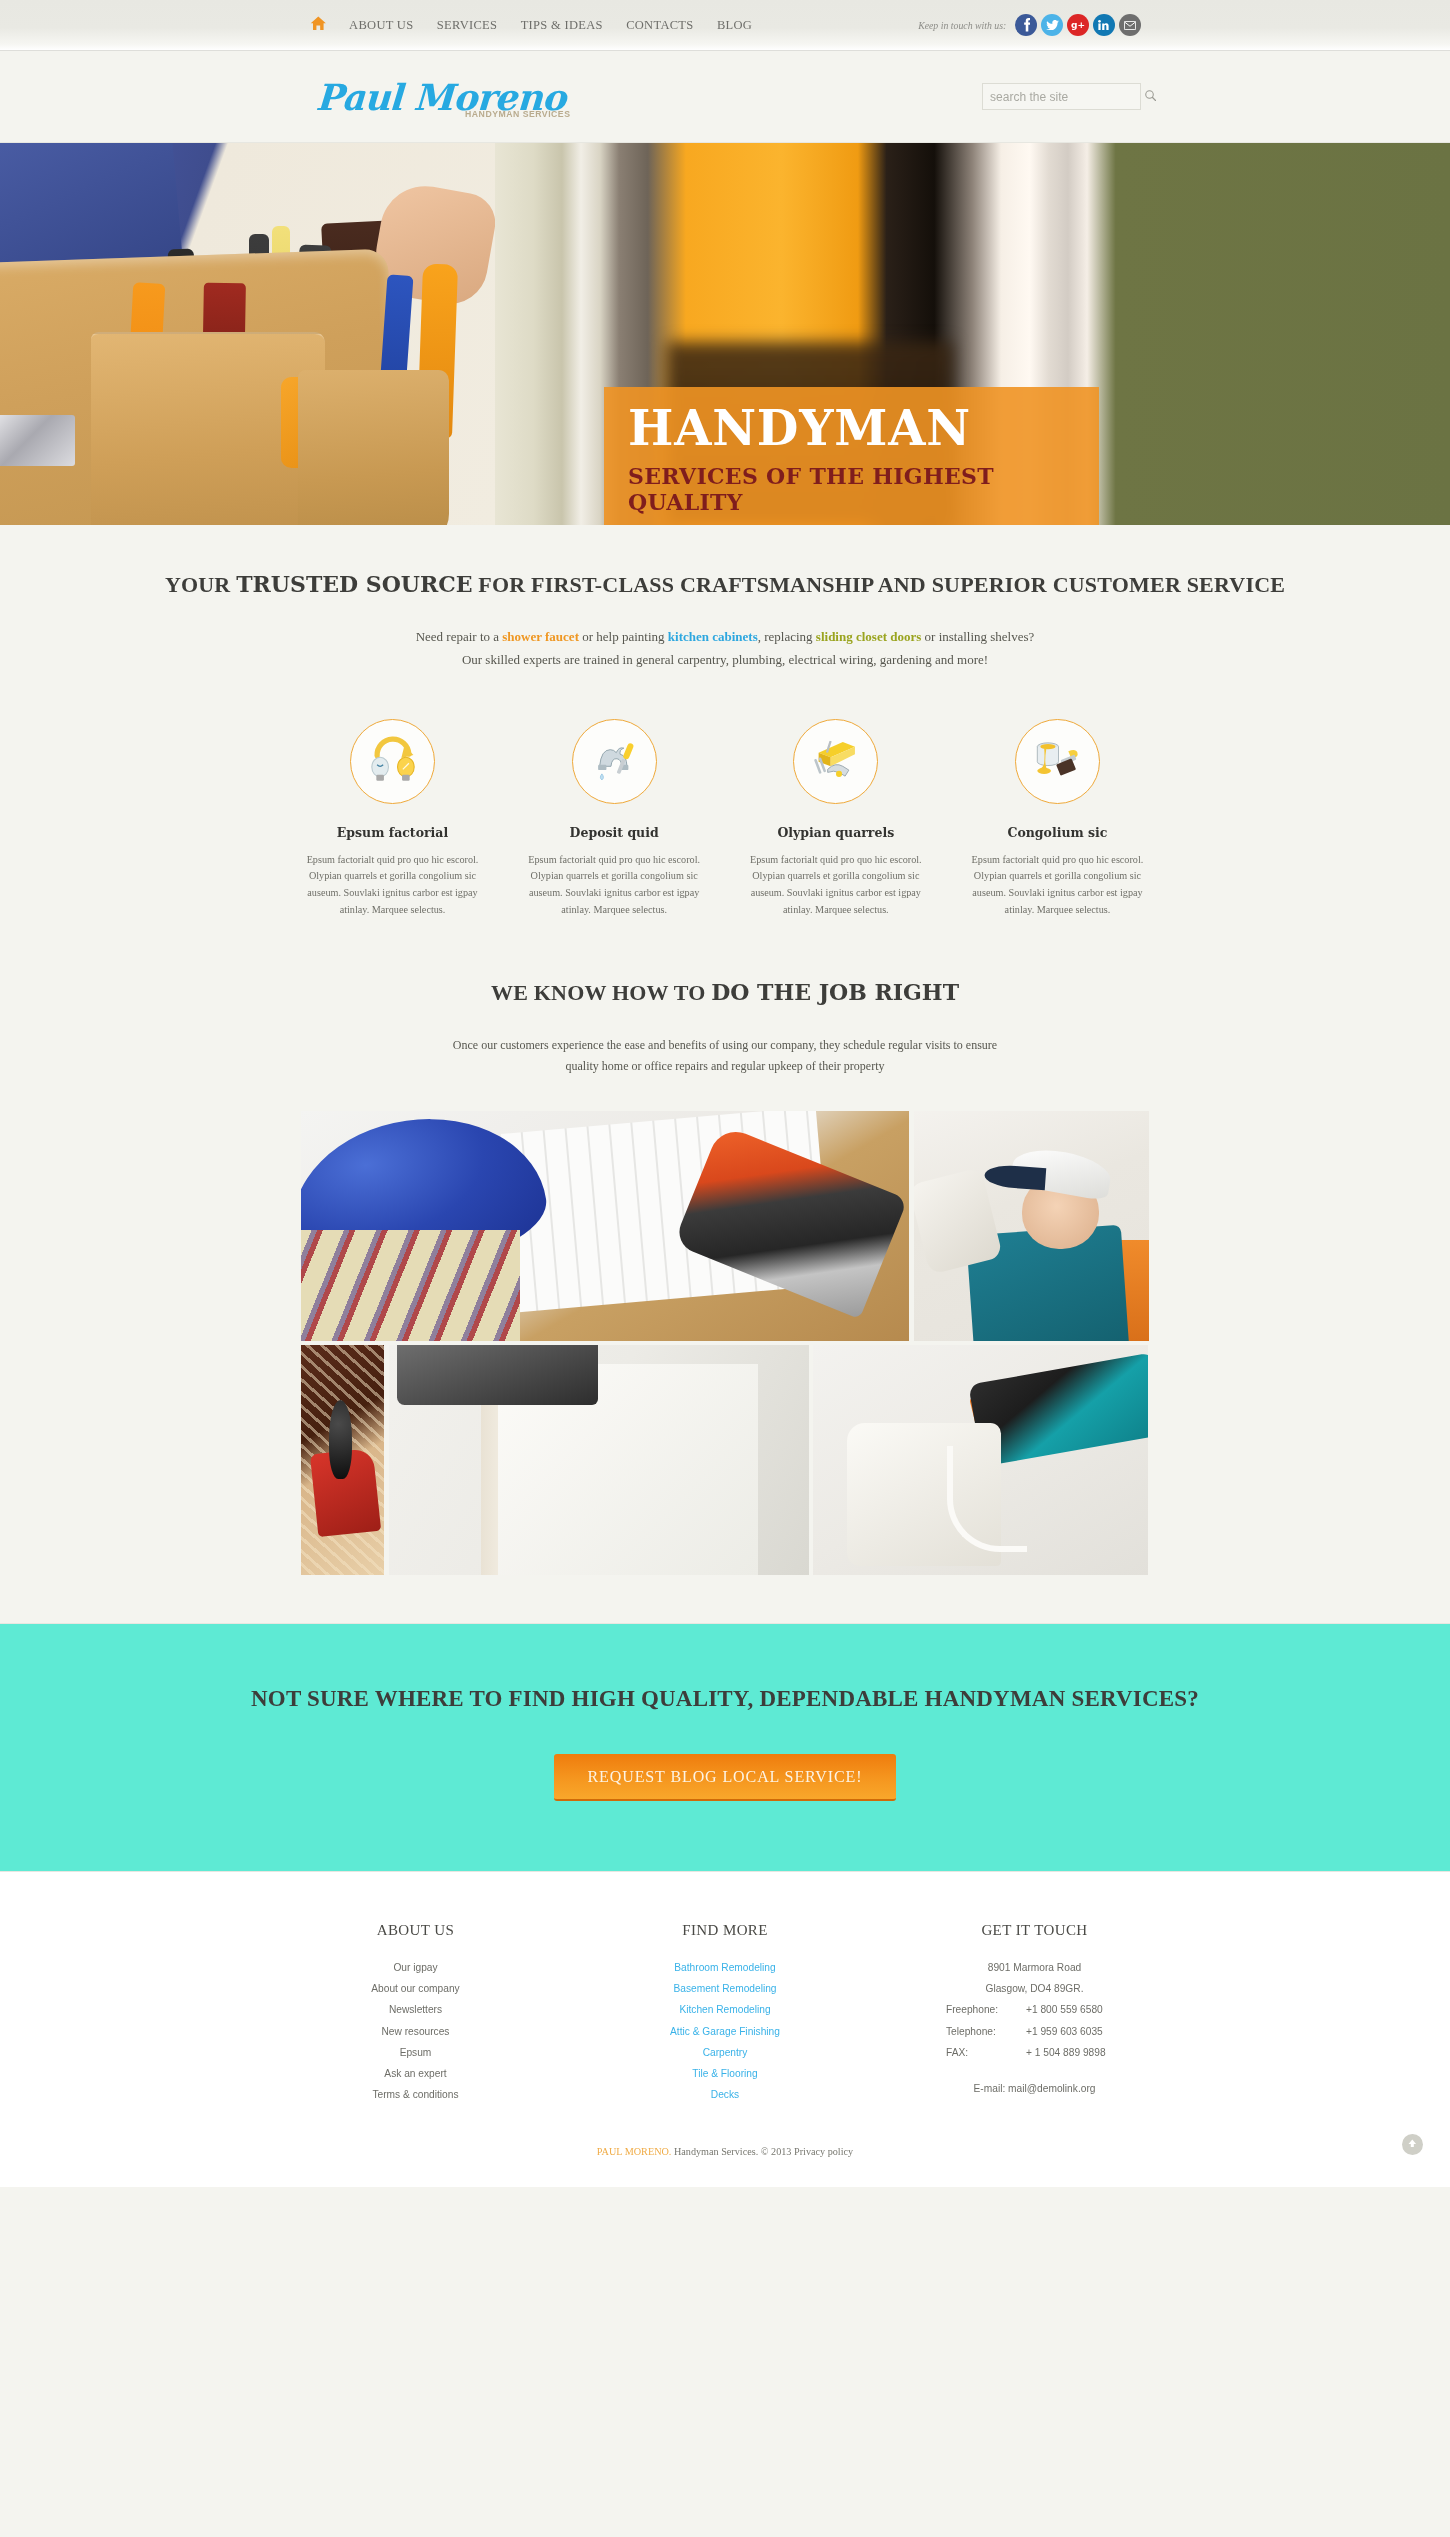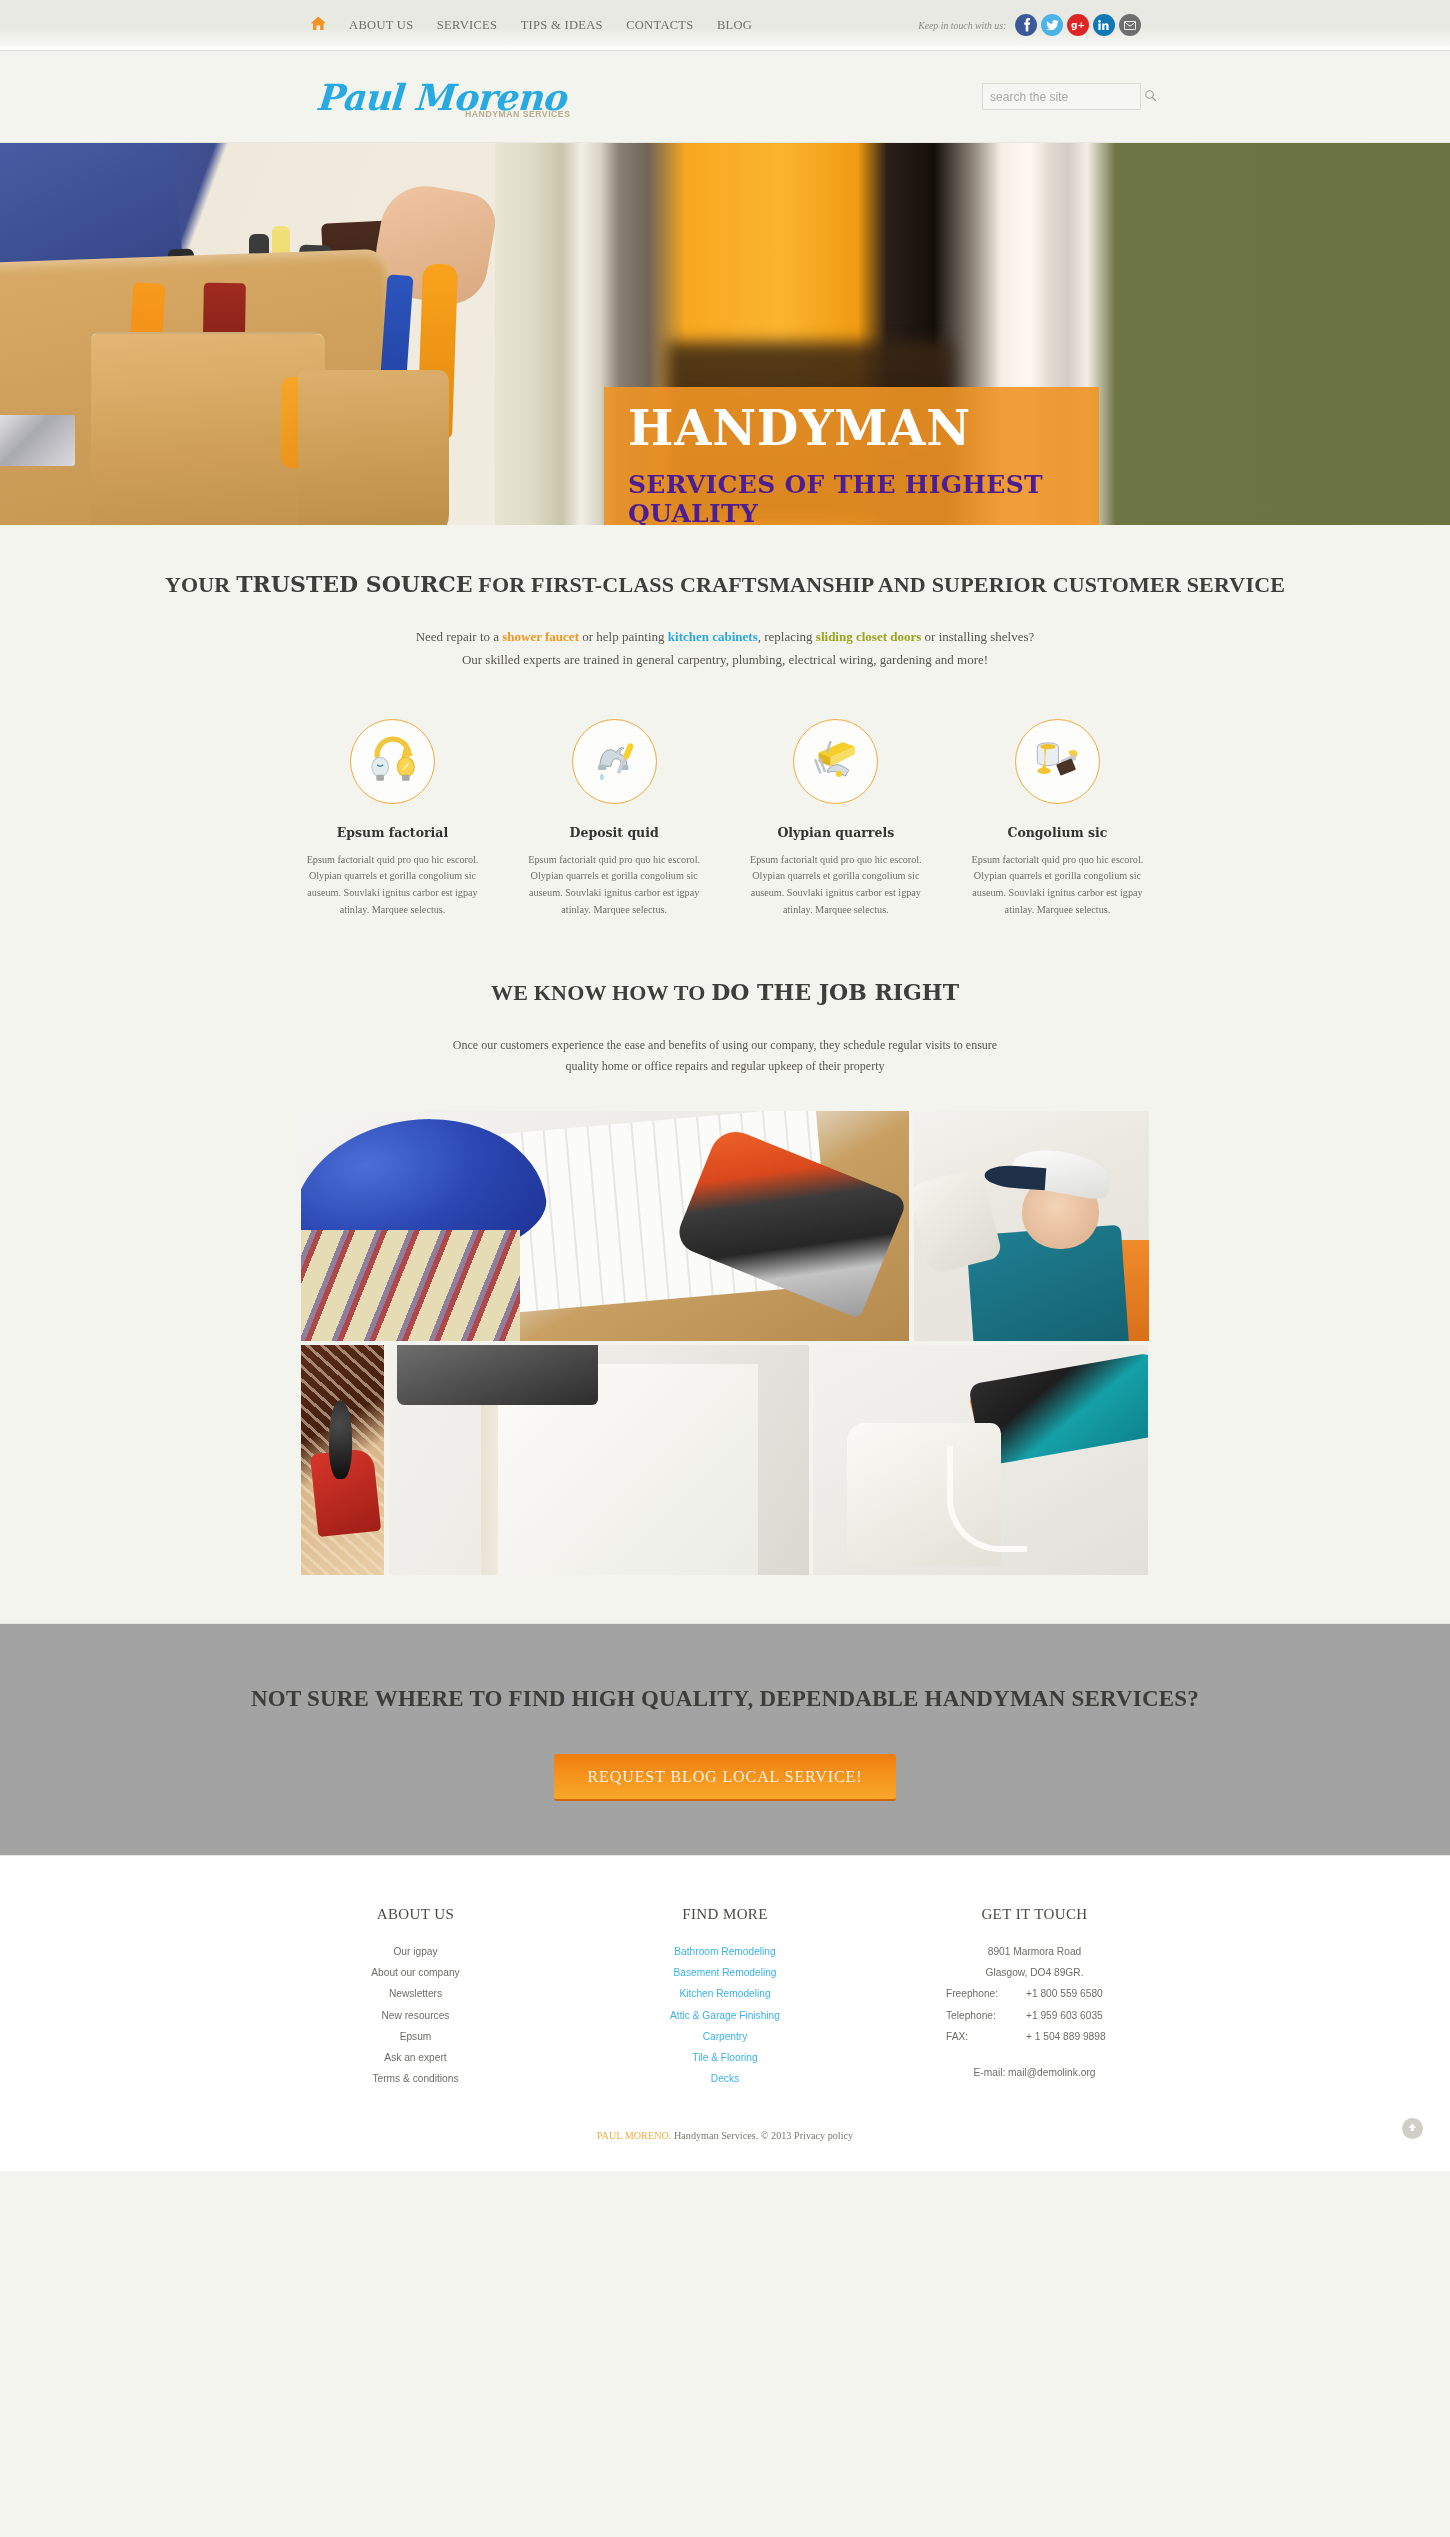--- a/index.html
+++ b/index.html
@@ -180,24 +180,24 @@
     font-family: "DejaVu Serif", serif;
     font-weight: bold;
     font-size: 48px;
     line-height: 1.02;
     color: #ffffff;
     letter-spacing: 0.8px;
   }
   .hero-h2 {
     font-family: "DejaVu Serif", serif;
     font-weight: bold;
-    font-size: 25px;
-    color: #4c1d95;
+    font-size: 22px;
+    color: #7f1d1d;
     letter-spacing: 0.3px;
-    margin-top: 17px;
+    margin-top: 10px;
   }
   .hero-call {
     font-family: "Liberation Sans", sans-serif;
     font-style: italic;
     font-size: 13px;
     color: #fdf0dd;
     margin-top: 12px;
   }
   .hero-phone {
     display: flex; align-items: center; gap: 5.3px;
@@ -326,25 +326,25 @@
   .wall-glove { position:absolute; left:10%; top:34%; width:46%; height:62%;
     background: linear-gradient(150deg,#fbfaf6,#e3e0d7); border-radius: 18px 10.6px 4.5px 13.6px; }
   .wall-drill { position:absolute; right:-4%; top:10%; width:56%; height:36%;
     background: linear-gradient(150deg,#2d2d2d 0%,#1d1d1d 32%,#15a0a8 56%,#0e7f88 100%); border-radius: 12px; transform: rotate(-10deg); }
   .wall-hook { position:absolute; left:40%; top:44%; width:24%; height:46%;
     border: 6.8px solid #fbfaf7; border-top: 0; border-right: 0; border-radius: 0 0 0 53px; }
   .wall-orange { position:absolute; left:48%; top:20%; width:18%; height:20%; background:#ef7b26; border-radius: 3px; transform: rotate(-14deg); }
 
   
   .cta {
-    background: #a3a3a3;
+    background: #5eead4;
     border-top: 0.8px solid #e7e7e1;
     border-bottom: 0.8px solid #e7e7e1;
     text-align: center;
-    padding: 59px 0 54px;
+    padding: 59px 0 70px;
   }
   .cta-title {
     font-family: "Liberation Serif", serif;
     font-size: 23px;
     line-height: 1.38;
     color: #3d3d3a;
     letter-spacing: 0.2px;
   }
   .cta-btn {
     display: inline-block;

